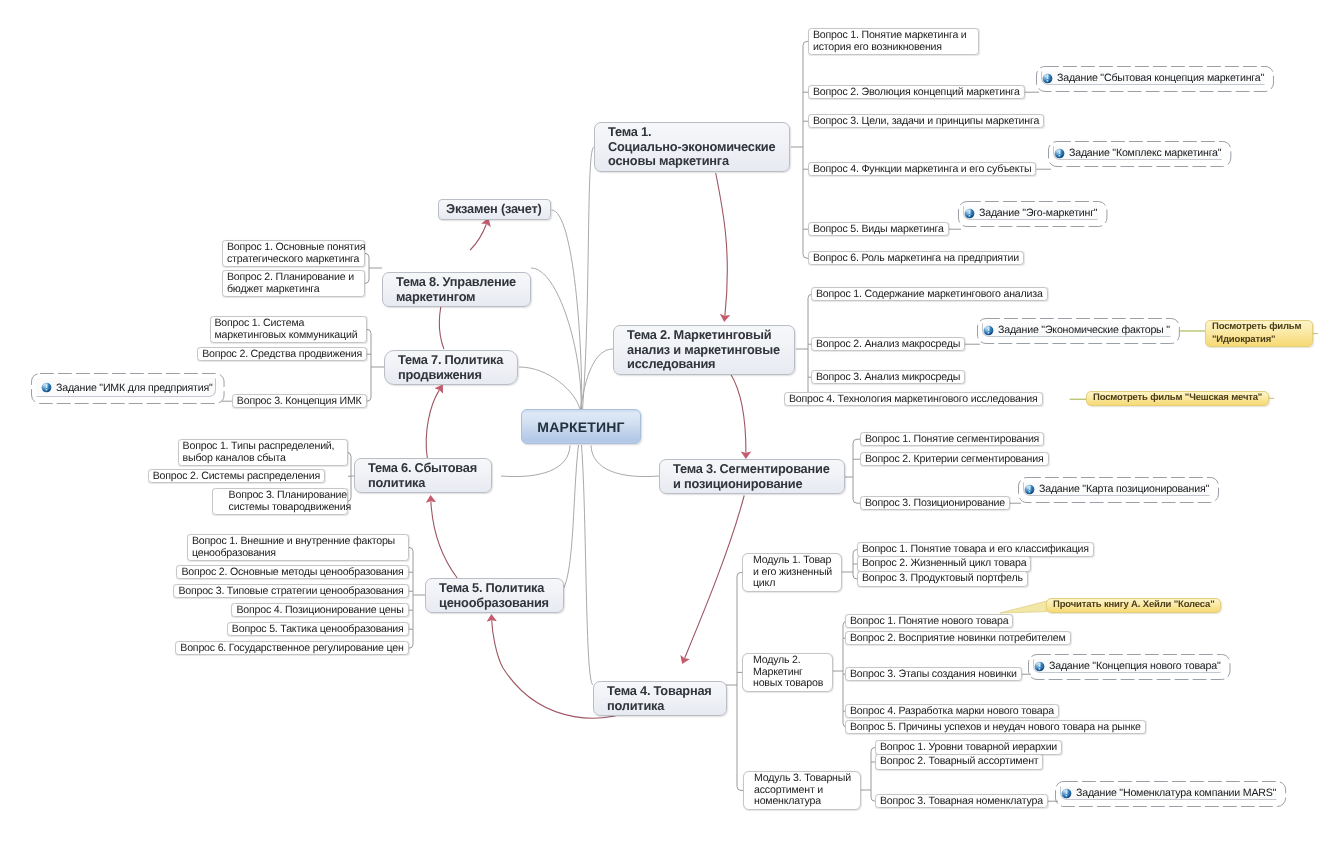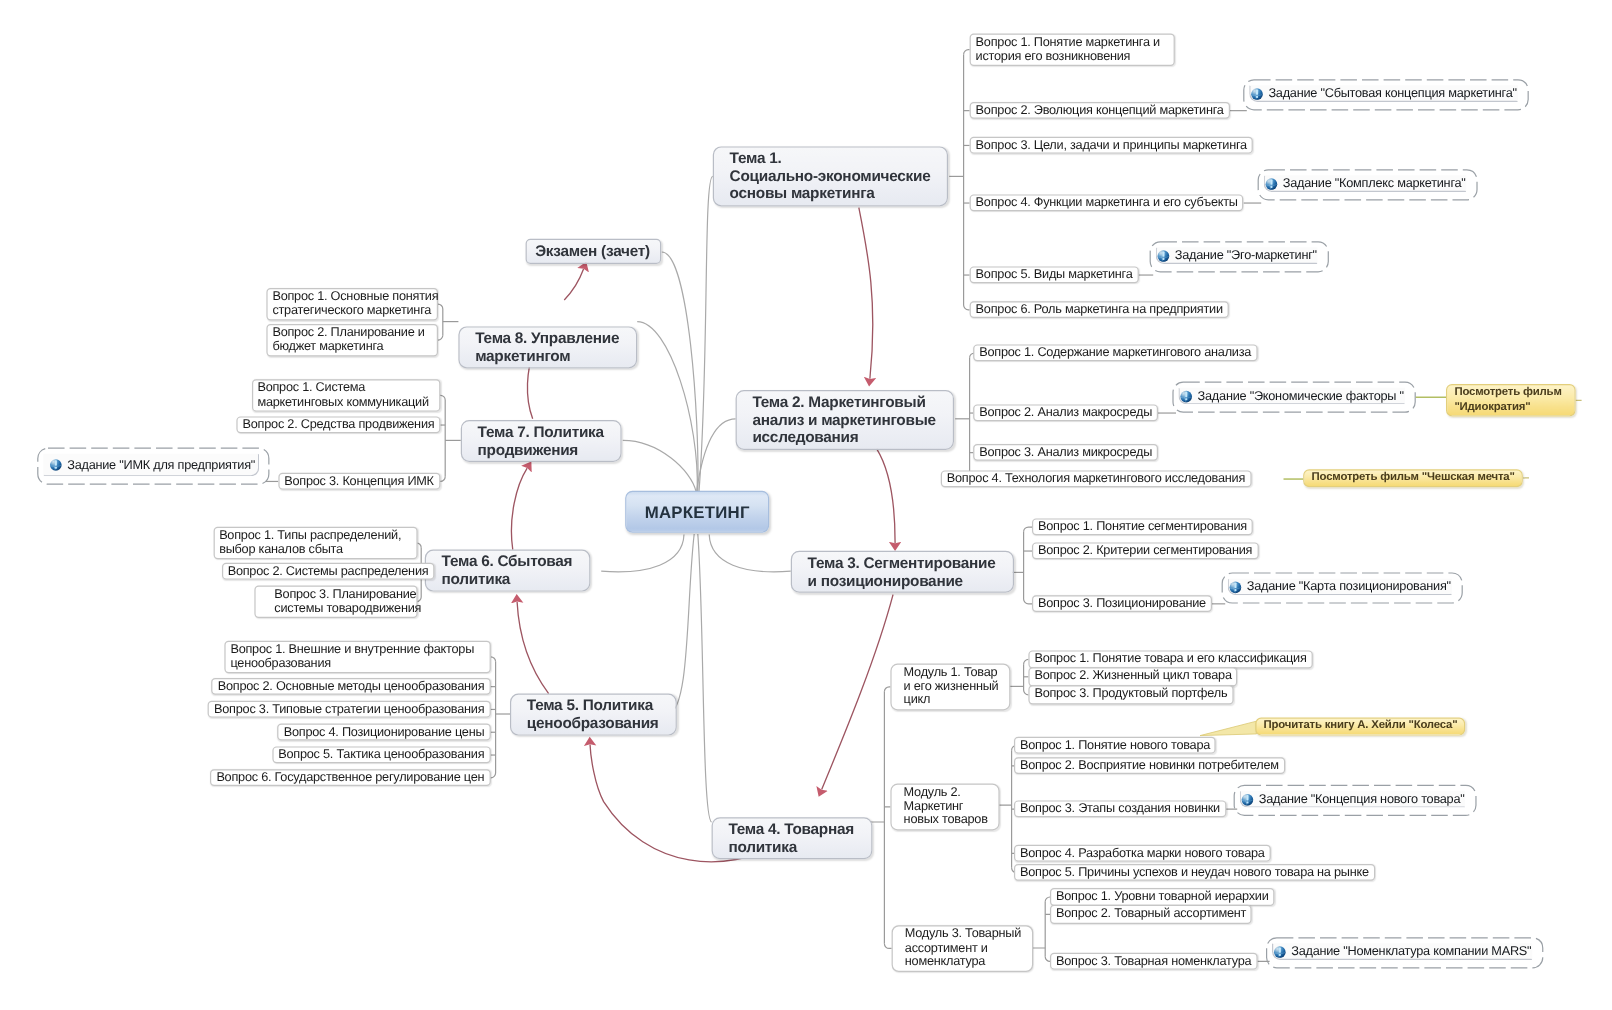--- a/index.html
+++ b/index.html
@@ -241,21 +241,21 @@
 анализ и маркетинговые
 исследования</span></div>
       <div class="node topic" id="n-t3" style="left: 659px; top: 459px;"><span>Тема 3. Сегментирование
 и позиционирование</span></div>
       <div class="node topic" id="n-t4" style="left: 593px; top: 681px;"><span>Тема 4. Товарная
 политика</span></div>
       <div class="node topic" id="n-t5" style="left: 425px; top: 578px;"><span>Тема 5. Политика
 ценообразования</span></div>
       <div class="node topic" id="n-t6" style="left: 354px; top: 458px;"><span>Тема 6. Сбытовая
 политика</span></div>
-      <div class="node topic" id="n-t7" style="left: 384px; top: 350px;"><span>Тема 7. Политика
+      <div class="node topic" id="n-t7" style="left: 384px; top: 350px; border-radius: 10px;"><span>Тема 7. Политика
 продвижения</span></div>
       <div class="node topic" id="n-t8" style="left: 382px; top: 250px; margin-top: 22px;"><span>Тема 8. Управление
 маркетингом</span></div>
     </div>
   <div id="modules-layer">
       <div class="node modbox" id="n-m1" style="left: 742px; top: 553px;"><span>Модуль 1. Товар
 и его жизненный
 цикл</span></div>
       <div class="node modbox" id="n-m2" style="left: 742px; top: 653px;"><span>Модуль 2.
 Маркетинг
@@ -293,21 +293,21 @@
       <div class="node qbox" id="q-24" style="right: 978px; top: 240px; width: 143px;"><span>Вопрос 1. Основные понятия
 стратегического маркетинга</span></div>
       <div class="node qbox" id="q-25" style="right: 978px; top: 270px; width: 143px;"><span>Вопрос 2. Планирование и
 бюджет маркетинга</span></div>
       <div class="node qbox" id="q-26" style="right: 976.5px; top: 316px; width: 157px;"><span>Вопрос 1. Система
 маркетинговых коммуникаций</span></div>
       <div class="node qbox" id="q-27" style="right: 976px; top: 347px;"><span>Вопрос 2. Средства продвижения</span></div>
       <div class="node qbox" id="q-28" style="right: 976.5px; top: 394px;"><span>Вопрос 3. Концепция ИМК</span></div>
       <div class="node qbox" id="q-29" style="right: 995.4px; top: 439px; width: 170px;"><span>Вопрос 1. Типы распределений,
 выбор каналов сбыта</span></div>
-      <div class="node qbox" id="q-30" style="right: 981px; top: 469px;"><span>Вопрос 2. Системы распределения</span></div>
+      <div class="node qbox" id="q-30" style="right: 1018px; top: 469px;"><span>Вопрос 2. Системы распределения</span></div>
       <div class="node qbox" id="q-31" style="right: 995.4px; top: 488px; width: 136px; padding-left: 16px;"><span>Вопрос 3. Планирование
 системы товародвижения</span></div>
       <div class="node qbox" id="q-32" style="right: 934px; top: 534px; width: 222px;"><span>Вопрос 1. Внешние и внутренние факторы
 ценообразования</span></div>
       <div class="node qbox" id="q-33" style="right: 934.4px; top: 565px;"><span>Вопрос 2. Основные методы ценообразования</span></div>
       <div class="node qbox" id="q-34" style="right: 934.4px; top: 584px;"><span>Вопрос 3. Типовые стратегии ценообразования</span></div>
       <div class="node qbox" id="q-35" style="right: 934.4px; top: 603px;"><span>Вопрос 4. Позиционирование цены</span></div>
       <div class="node qbox" id="q-36" style="right: 934.4px; top: 622px;"><span>Вопрос 5. Тактика ценообразования</span></div>
       <div class="node qbox" id="q-37" style="right: 934.4px; top: 641px;"><span>Вопрос 6. Государственное регулирование цен</span></div>
     </div>

